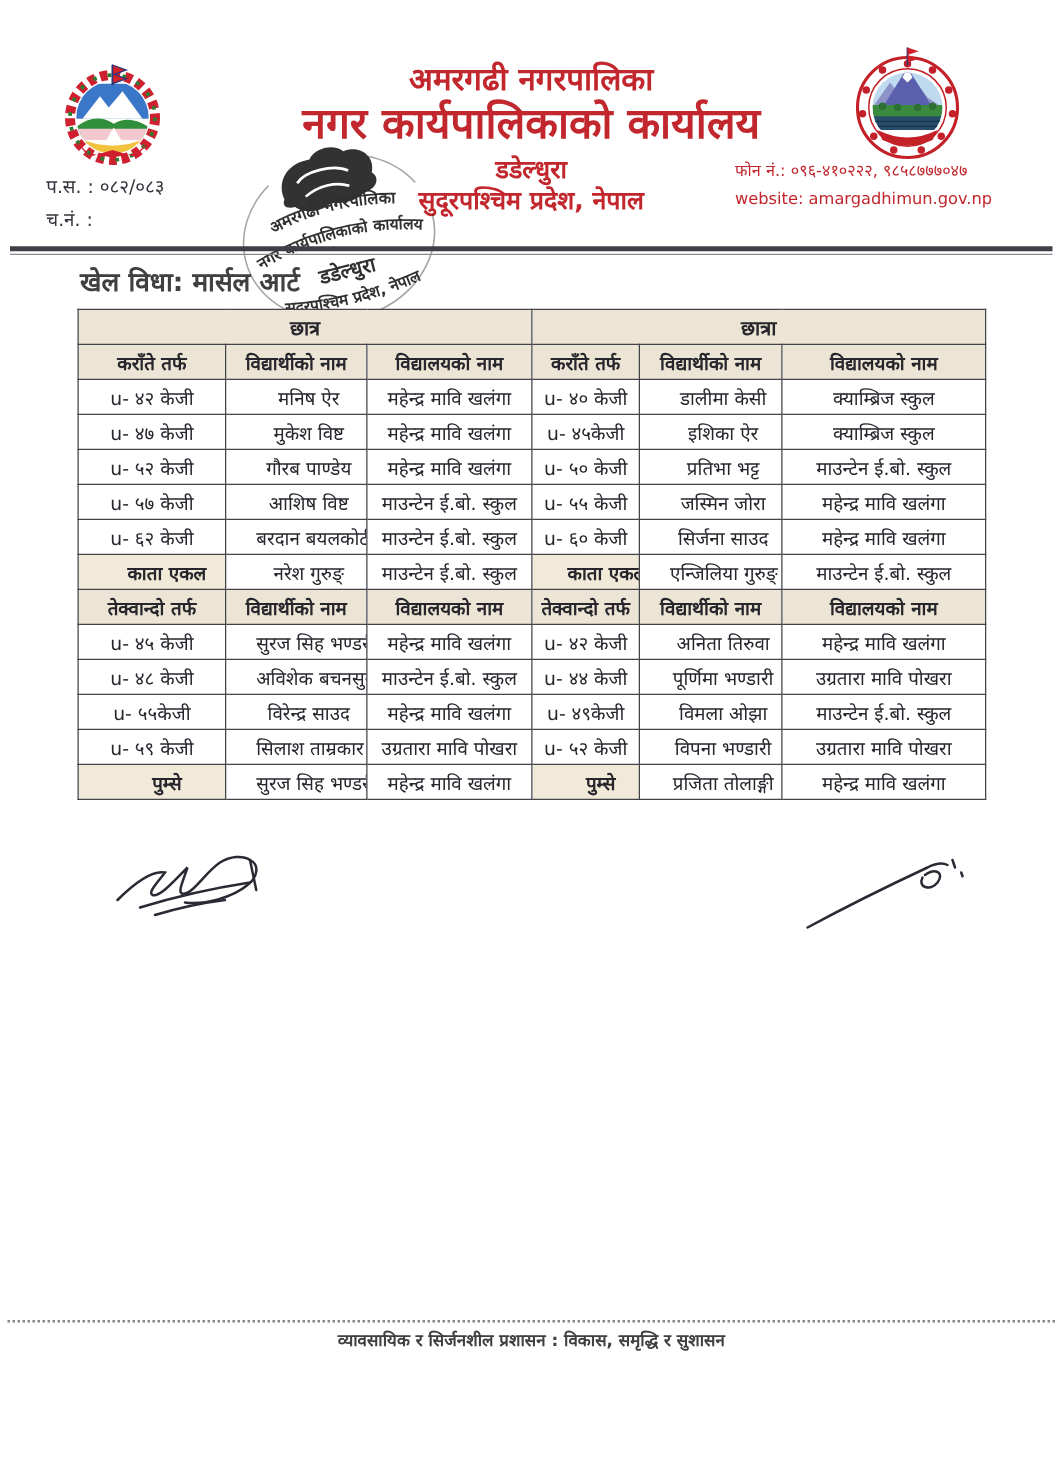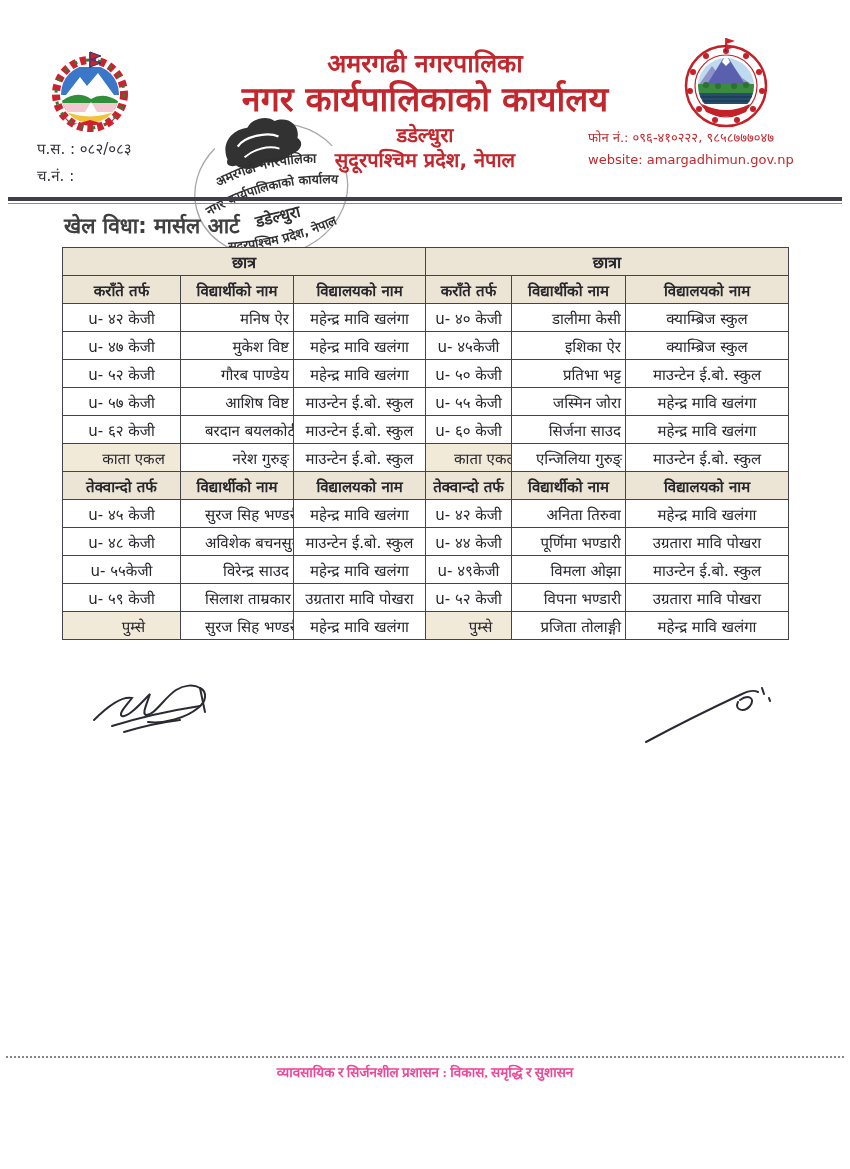--- a/index.html
+++ b/index.html
@@ -28,28 +28,28 @@
   .rule{position:absolute;left:8px;right:8px;top:197px;height:2px;border-top:4px solid #3f3f47;border-bottom:1px solid #8a8a90;}
 
   .heading{position:absolute;left:64px;top:211px;font-size:21px;font-weight:bold;color:#404040;
            border-bottom:2.5px solid #55555c;padding-bottom:10px;}
 
   table{position:absolute;left:62px;top:247px;width:726px;border-collapse:collapse;table-layout:fixed;}
   th,td{border:1.5px solid var(--line);height:27px;padding:0 4px;font-size:15px;color:var(--ink);
         text-align:center;vertical-align:middle;overflow:hidden;white-space:nowrap;}
   thead th{background:var(--thbg);font-weight:bold;font-size:16px;}
   tr.head-row th{background:var(--thbg);font-weight:bold;}
-  td.c1,td.c4{text-align:right;padding-left:24px;}
-  td.label-cell{background:var(--labelbg);font-weight:normal;padding-left:28px;}
+  td.c1,td.c4{text-align:center;padding-left:24px;}
+  td.label-cell{background:var(--labelbg);font-weight:bold;padding-left:28px;}
 
   .sig{position:absolute;}
   .sig path{fill:none;stroke:#2a2a35;stroke-width:2;stroke-linecap:round;}
 
   .foot-rule{position:absolute;left:6px;right:6px;top:1056px;border-top:2px dotted #84848c;}
-  .motto{position:absolute;left:0;right:0;top:1063px;text-align:center;font-size:13.5px;color:#ec4899;font-weight:bold;font-family:Liberation Serif, serif;}
+  .motto{position:absolute;left:0;right:0;top:1063px;text-align:center;font-size:13.5px;color:#404040;font-weight:bold;}
 </style>
 </head>
 <body style="--accent: #c2272d; --thbg: #ece5d5; --ink: #26262c;">
 
 <svg class="logo-left" width="96" height="82" viewBox="0 0 96 82">
   <circle cx="48" cy="44" r="34" fill="none" stroke="#cf2030" stroke-width="8" stroke-dasharray="6 4"></circle>
   <circle cx="48" cy="44" r="34" fill="none" stroke="#2e7d32" stroke-width="3" stroke-dasharray="3 9"></circle>
   <circle cx="48" cy="44" r="29" fill="#fdfdfa"></circle>
   <clipPath id="npc">
       <circle cx="48" cy="44" r="29"></circle>

